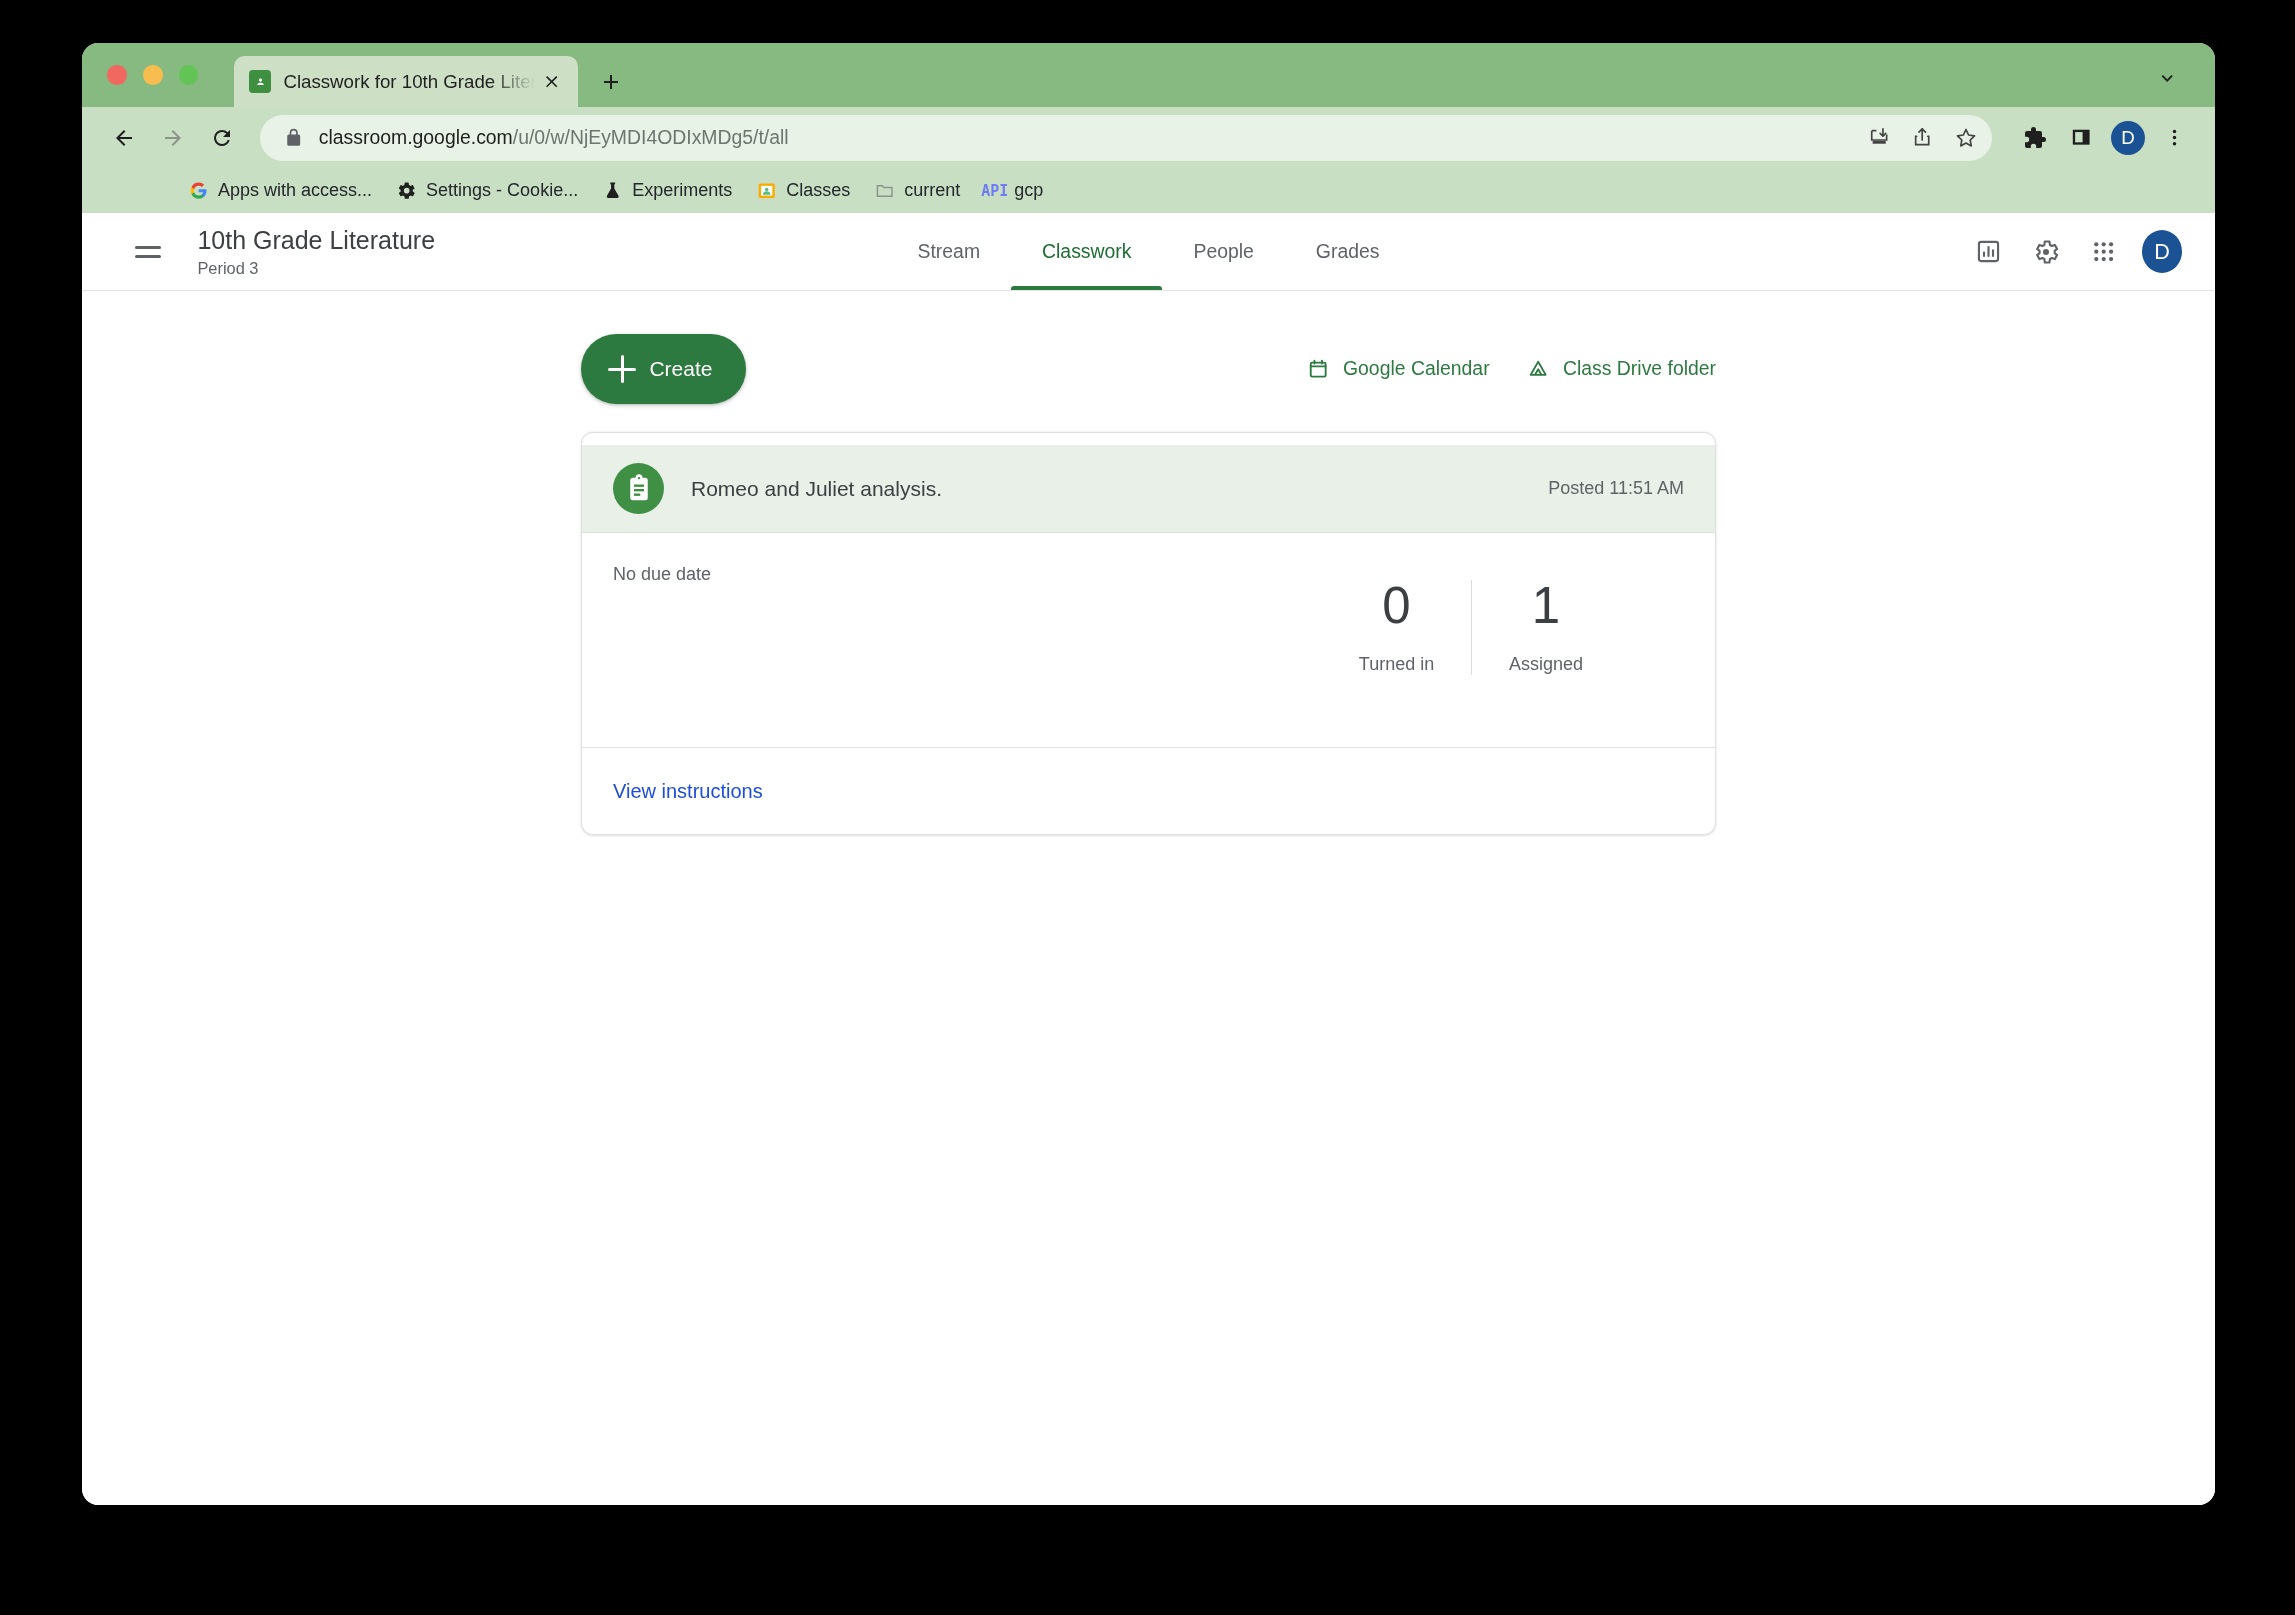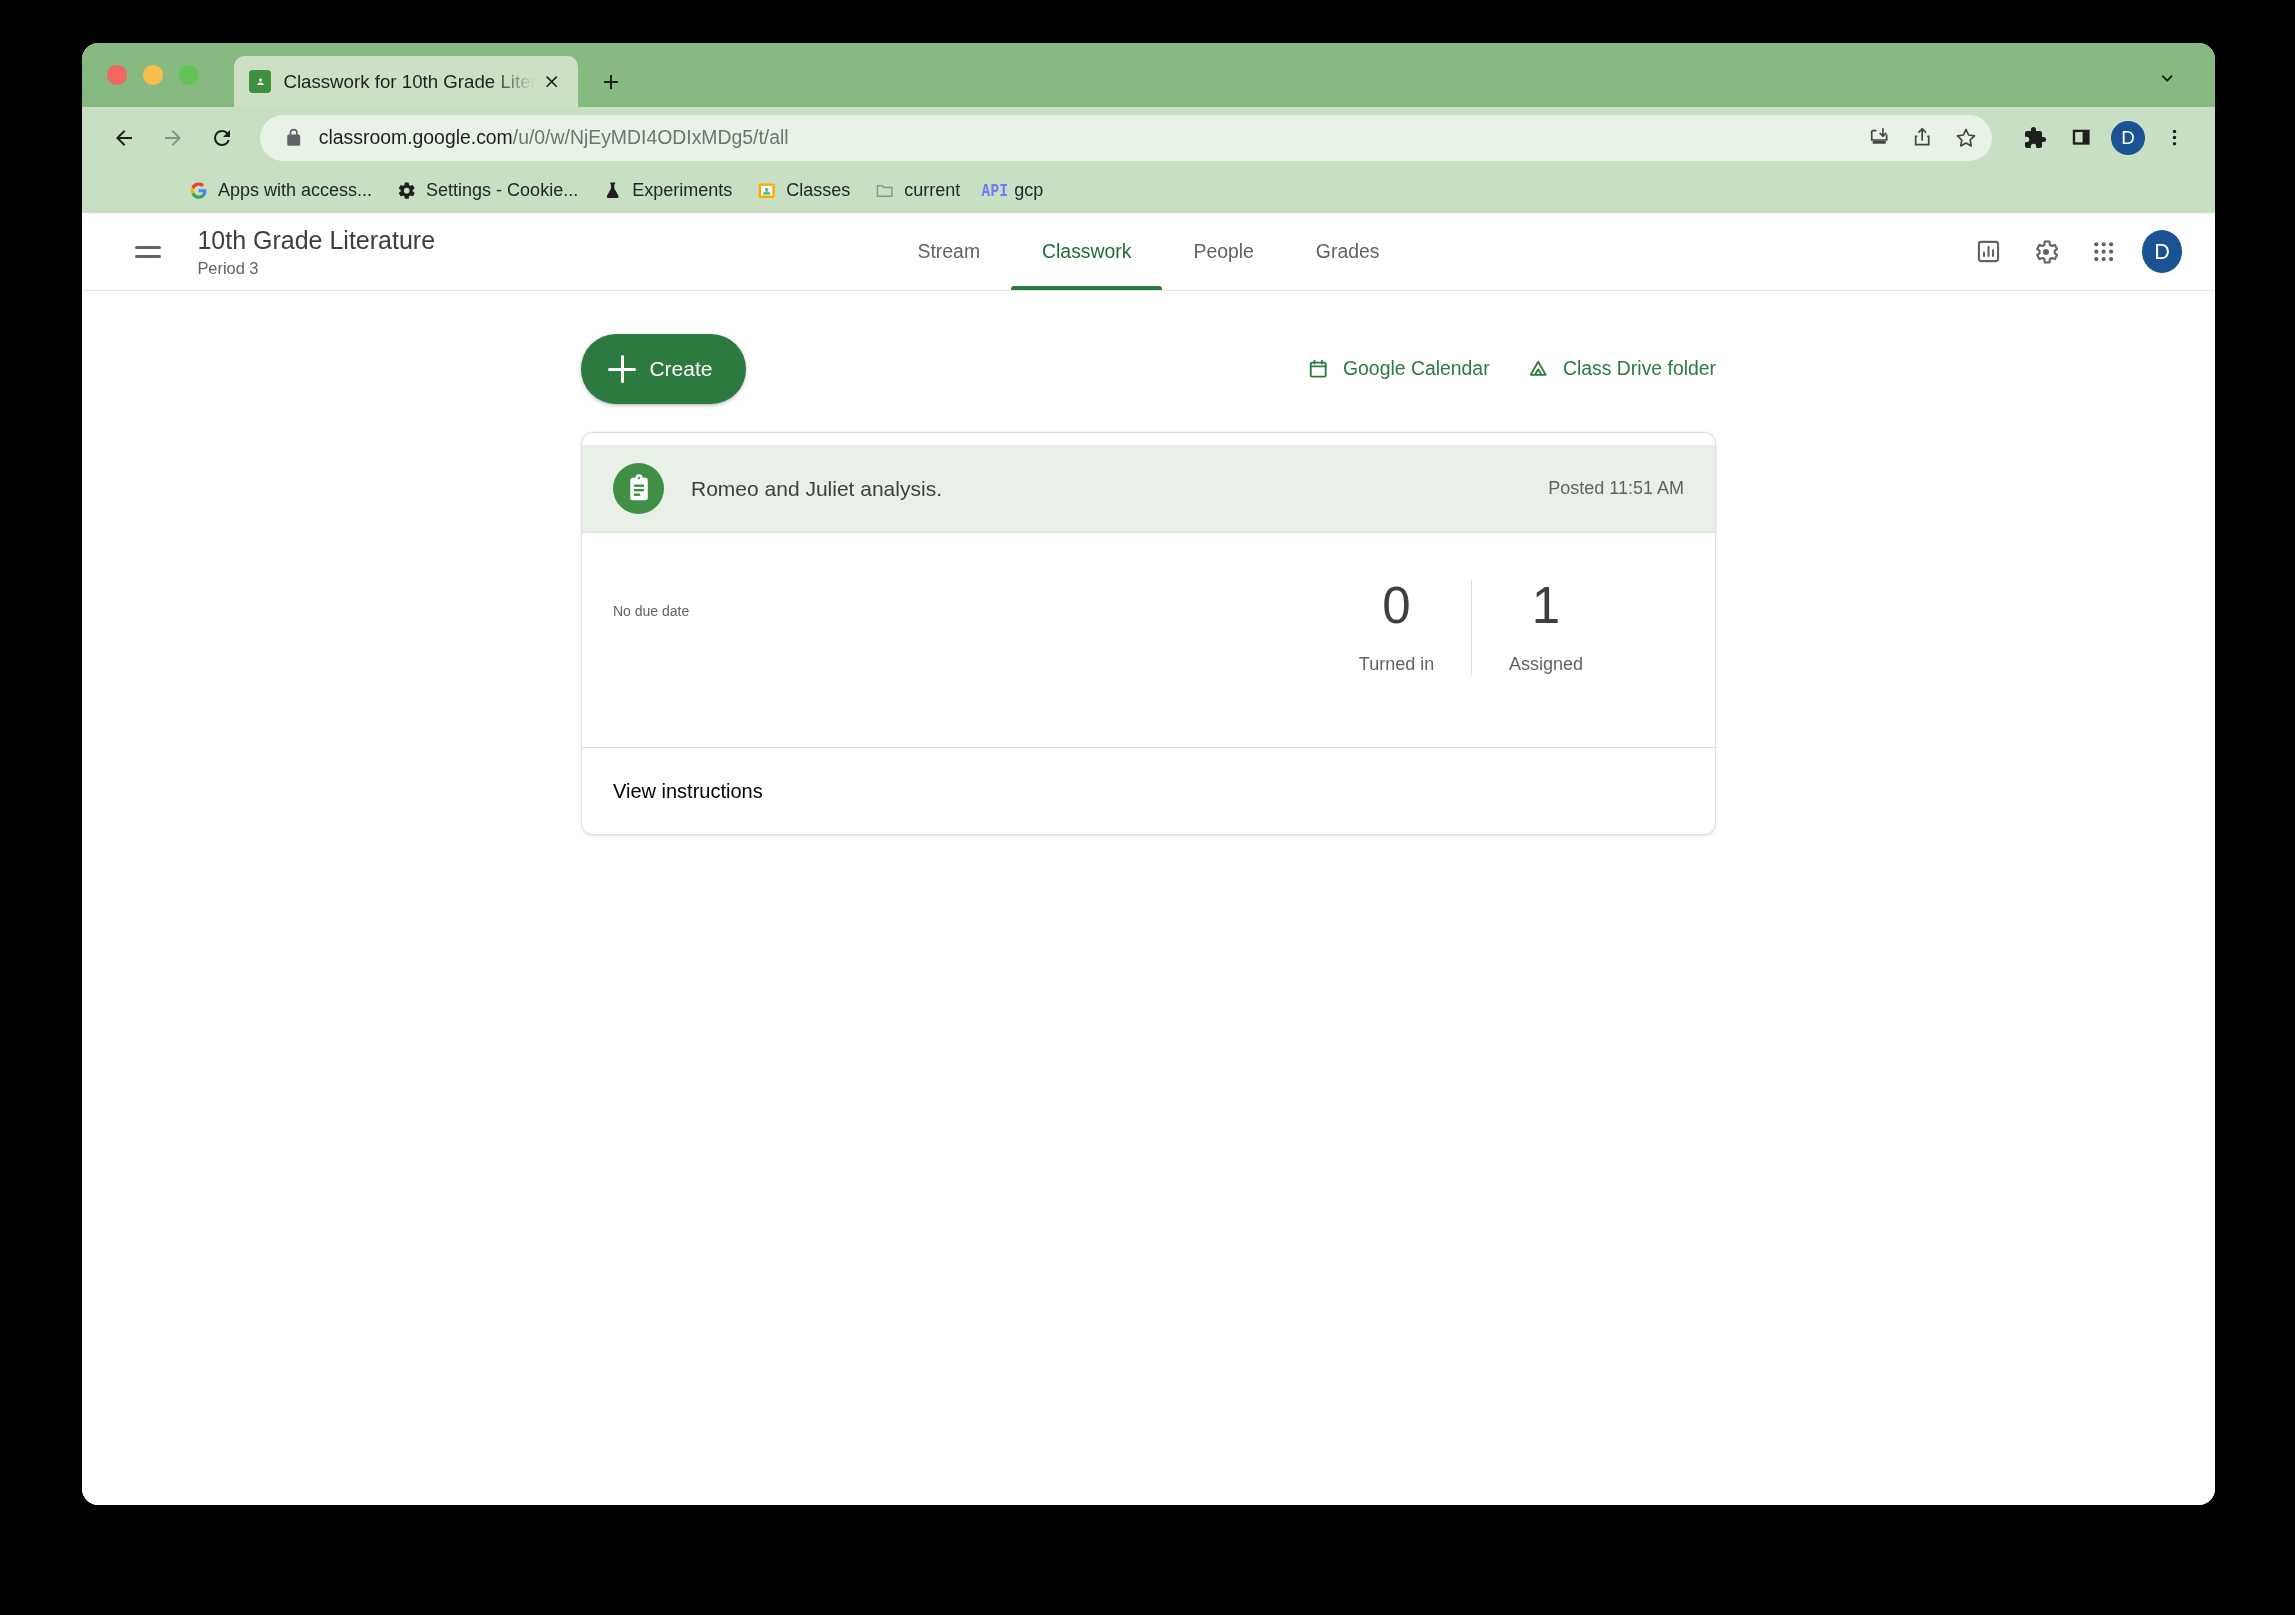--- a/index.html
+++ b/index.html
@@ -292,21 +292,21 @@
     margin-left: auto;
     font-size: 18px; color: #5f6368;
   }
   #card-body {
     padding: 31px 31px 42px 31px;
     display: flex;
     position: relative;
     min-height: 214px;
   }
   #body-left { flex: 1 1 auto; padding-right: 30px; }
-  #due-date { font-size: 14px; color: #5f6368; margin-top: 39px; }
+  #due-date { font-size: 18px; color: #5f6368; }
   #description {
     margin-top: 31px;
     font-size: 20px; color: #3c4043;
     line-height: 1.5;
     max-width: 463px;
   }
   #counts {
     display: flex; align-items: flex-start;
     flex: 0 0 auto;
     margin-top: 16.4px;
@@ -319,21 +319,21 @@
   }
   .count-col + .count-col { border-left: 0.7px solid #dadce0; }
   .count-value { font-size: 51px; color: #3c4043; font-weight: 300; line-height: 1; }
   .count-label { font-size: 18px; color: #5f6368; margin-top: 22.4px; }
   #card-footer {
     border-top: 0.7px solid #e0e0e0;
     height: 87px;
     display: flex; align-items: center;
     padding: 0 31px;
   }
-  #view-instructions { font-size: 20px; color: #000000; }
+  #view-instructions { font-size: 20px; color: #1d4ed8; }
 </style>
 </head>
 <body>
 
 <div id="browser-window">
 
   <div id="tab-strip">
     <div class="traffic-lights">
       <div class="light red"></div>
       <div class="light yellow"></div>

